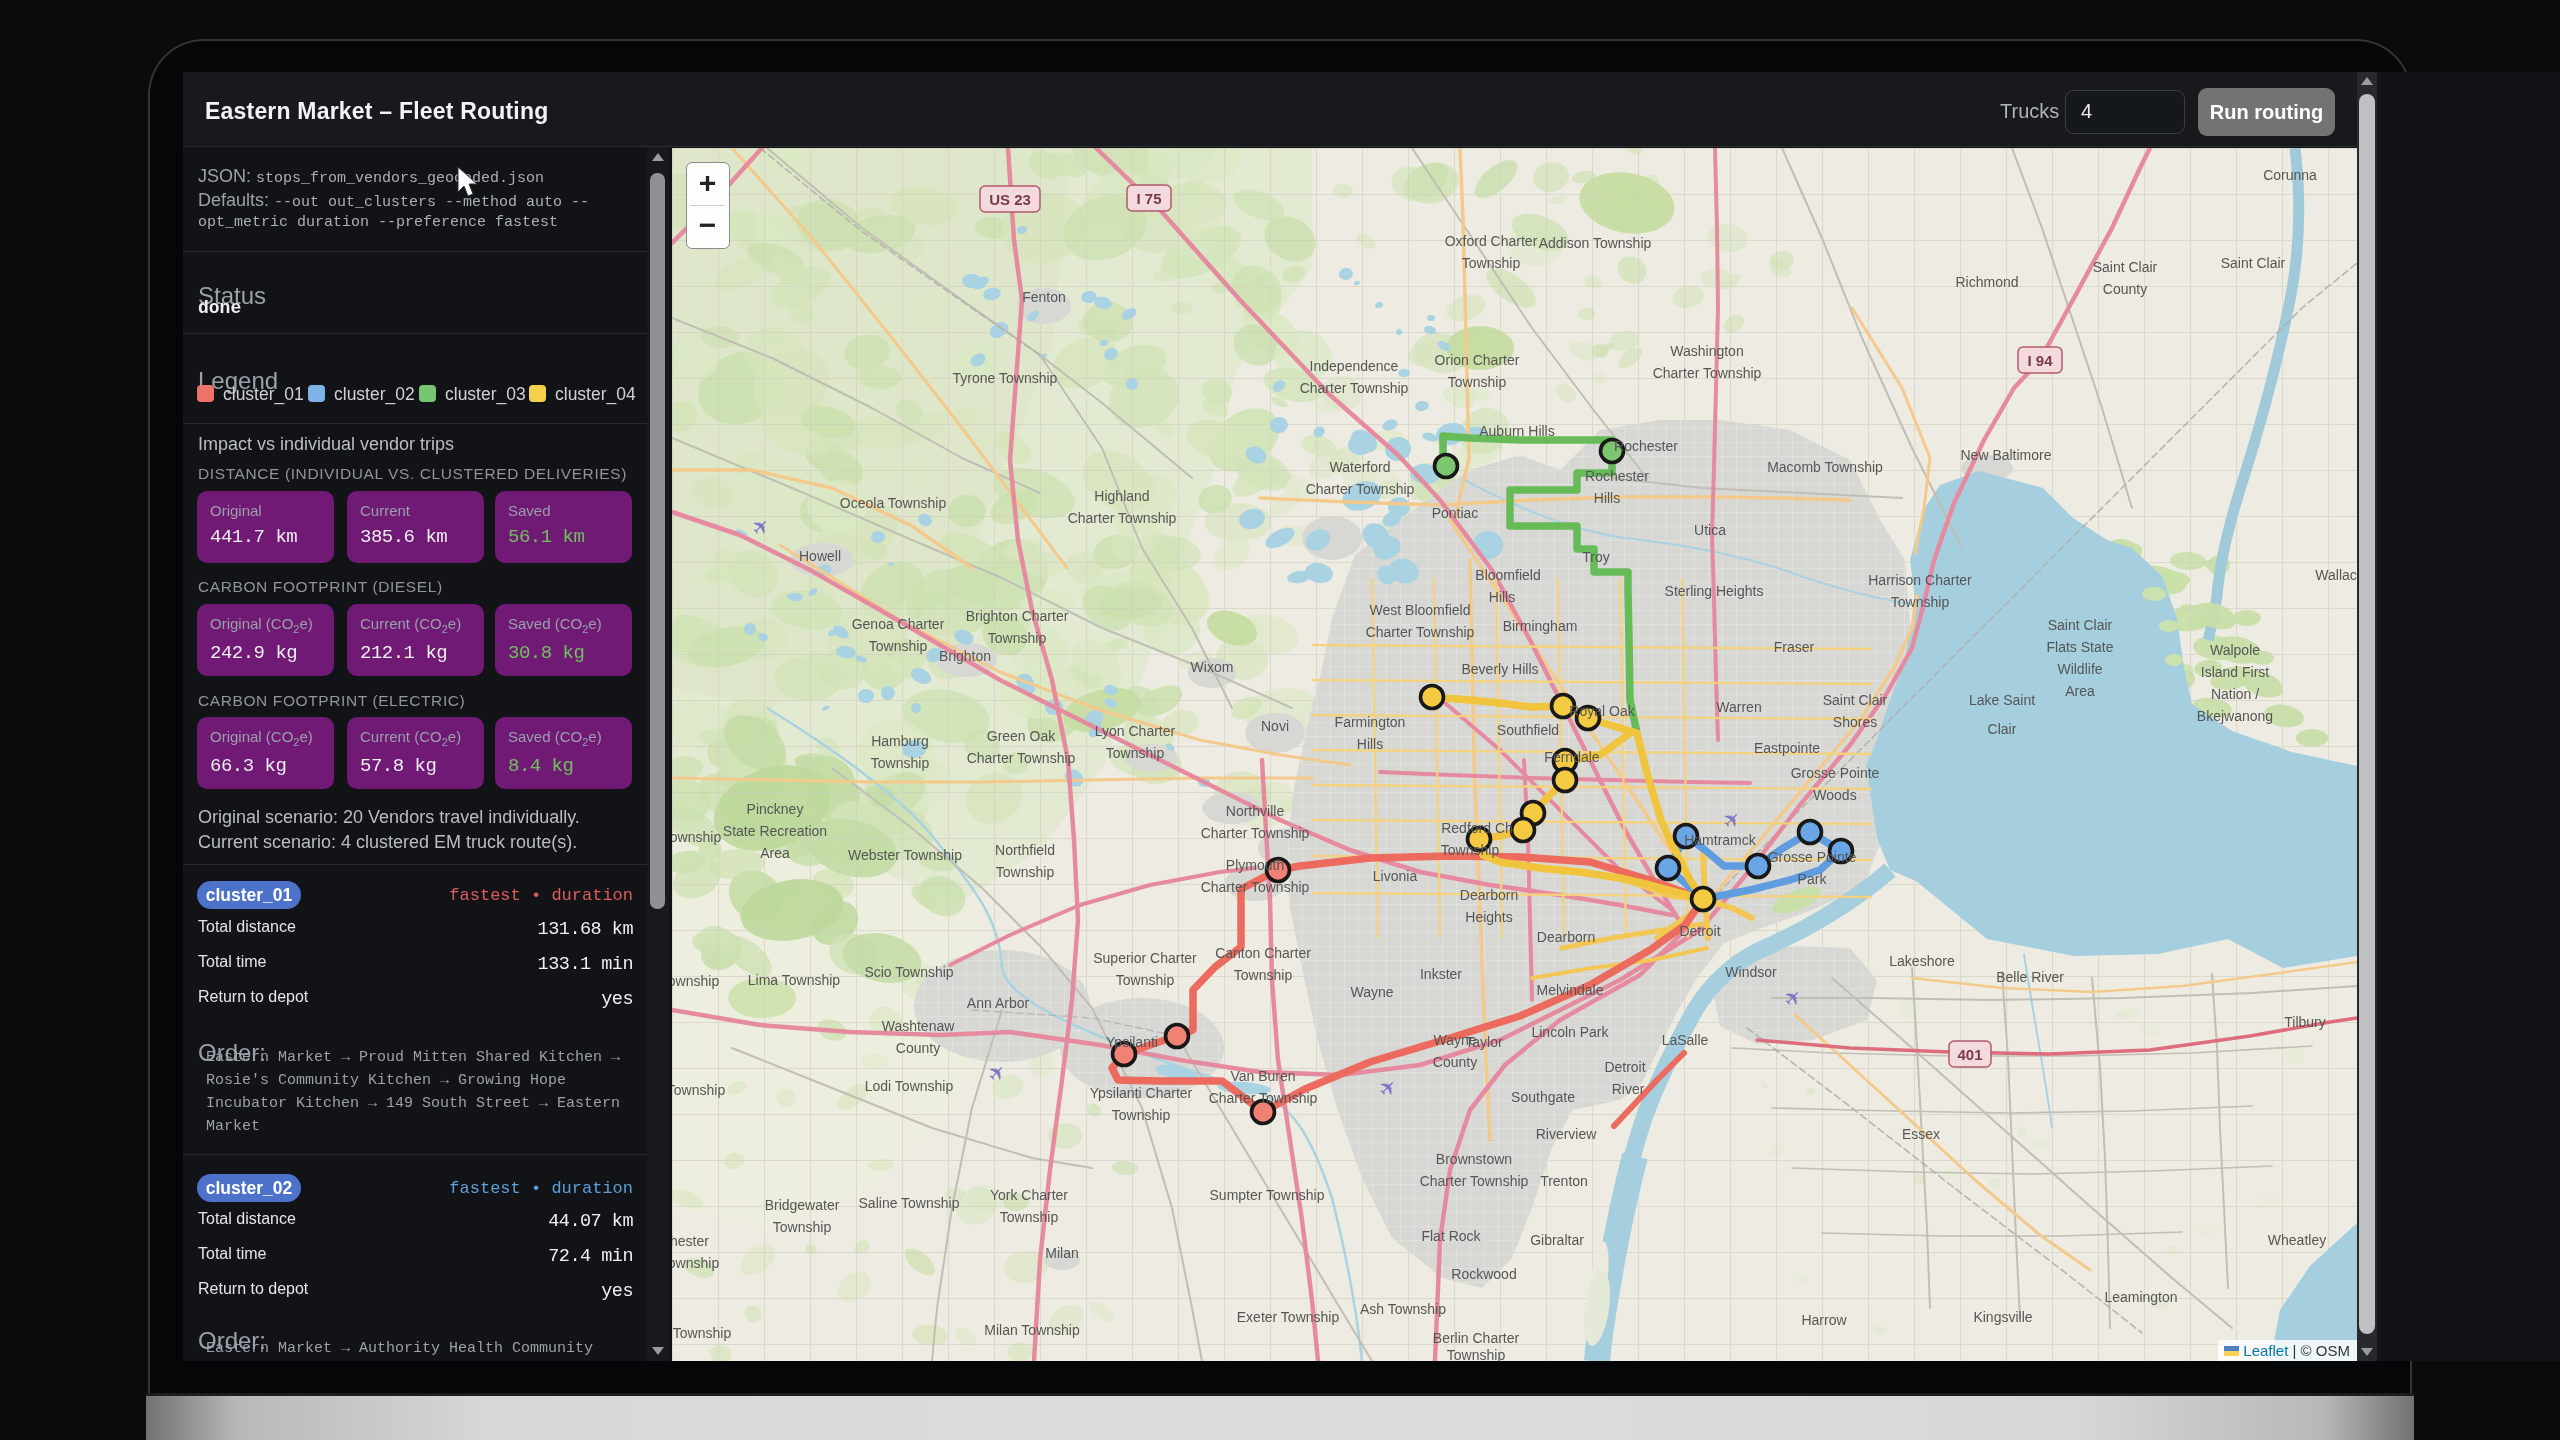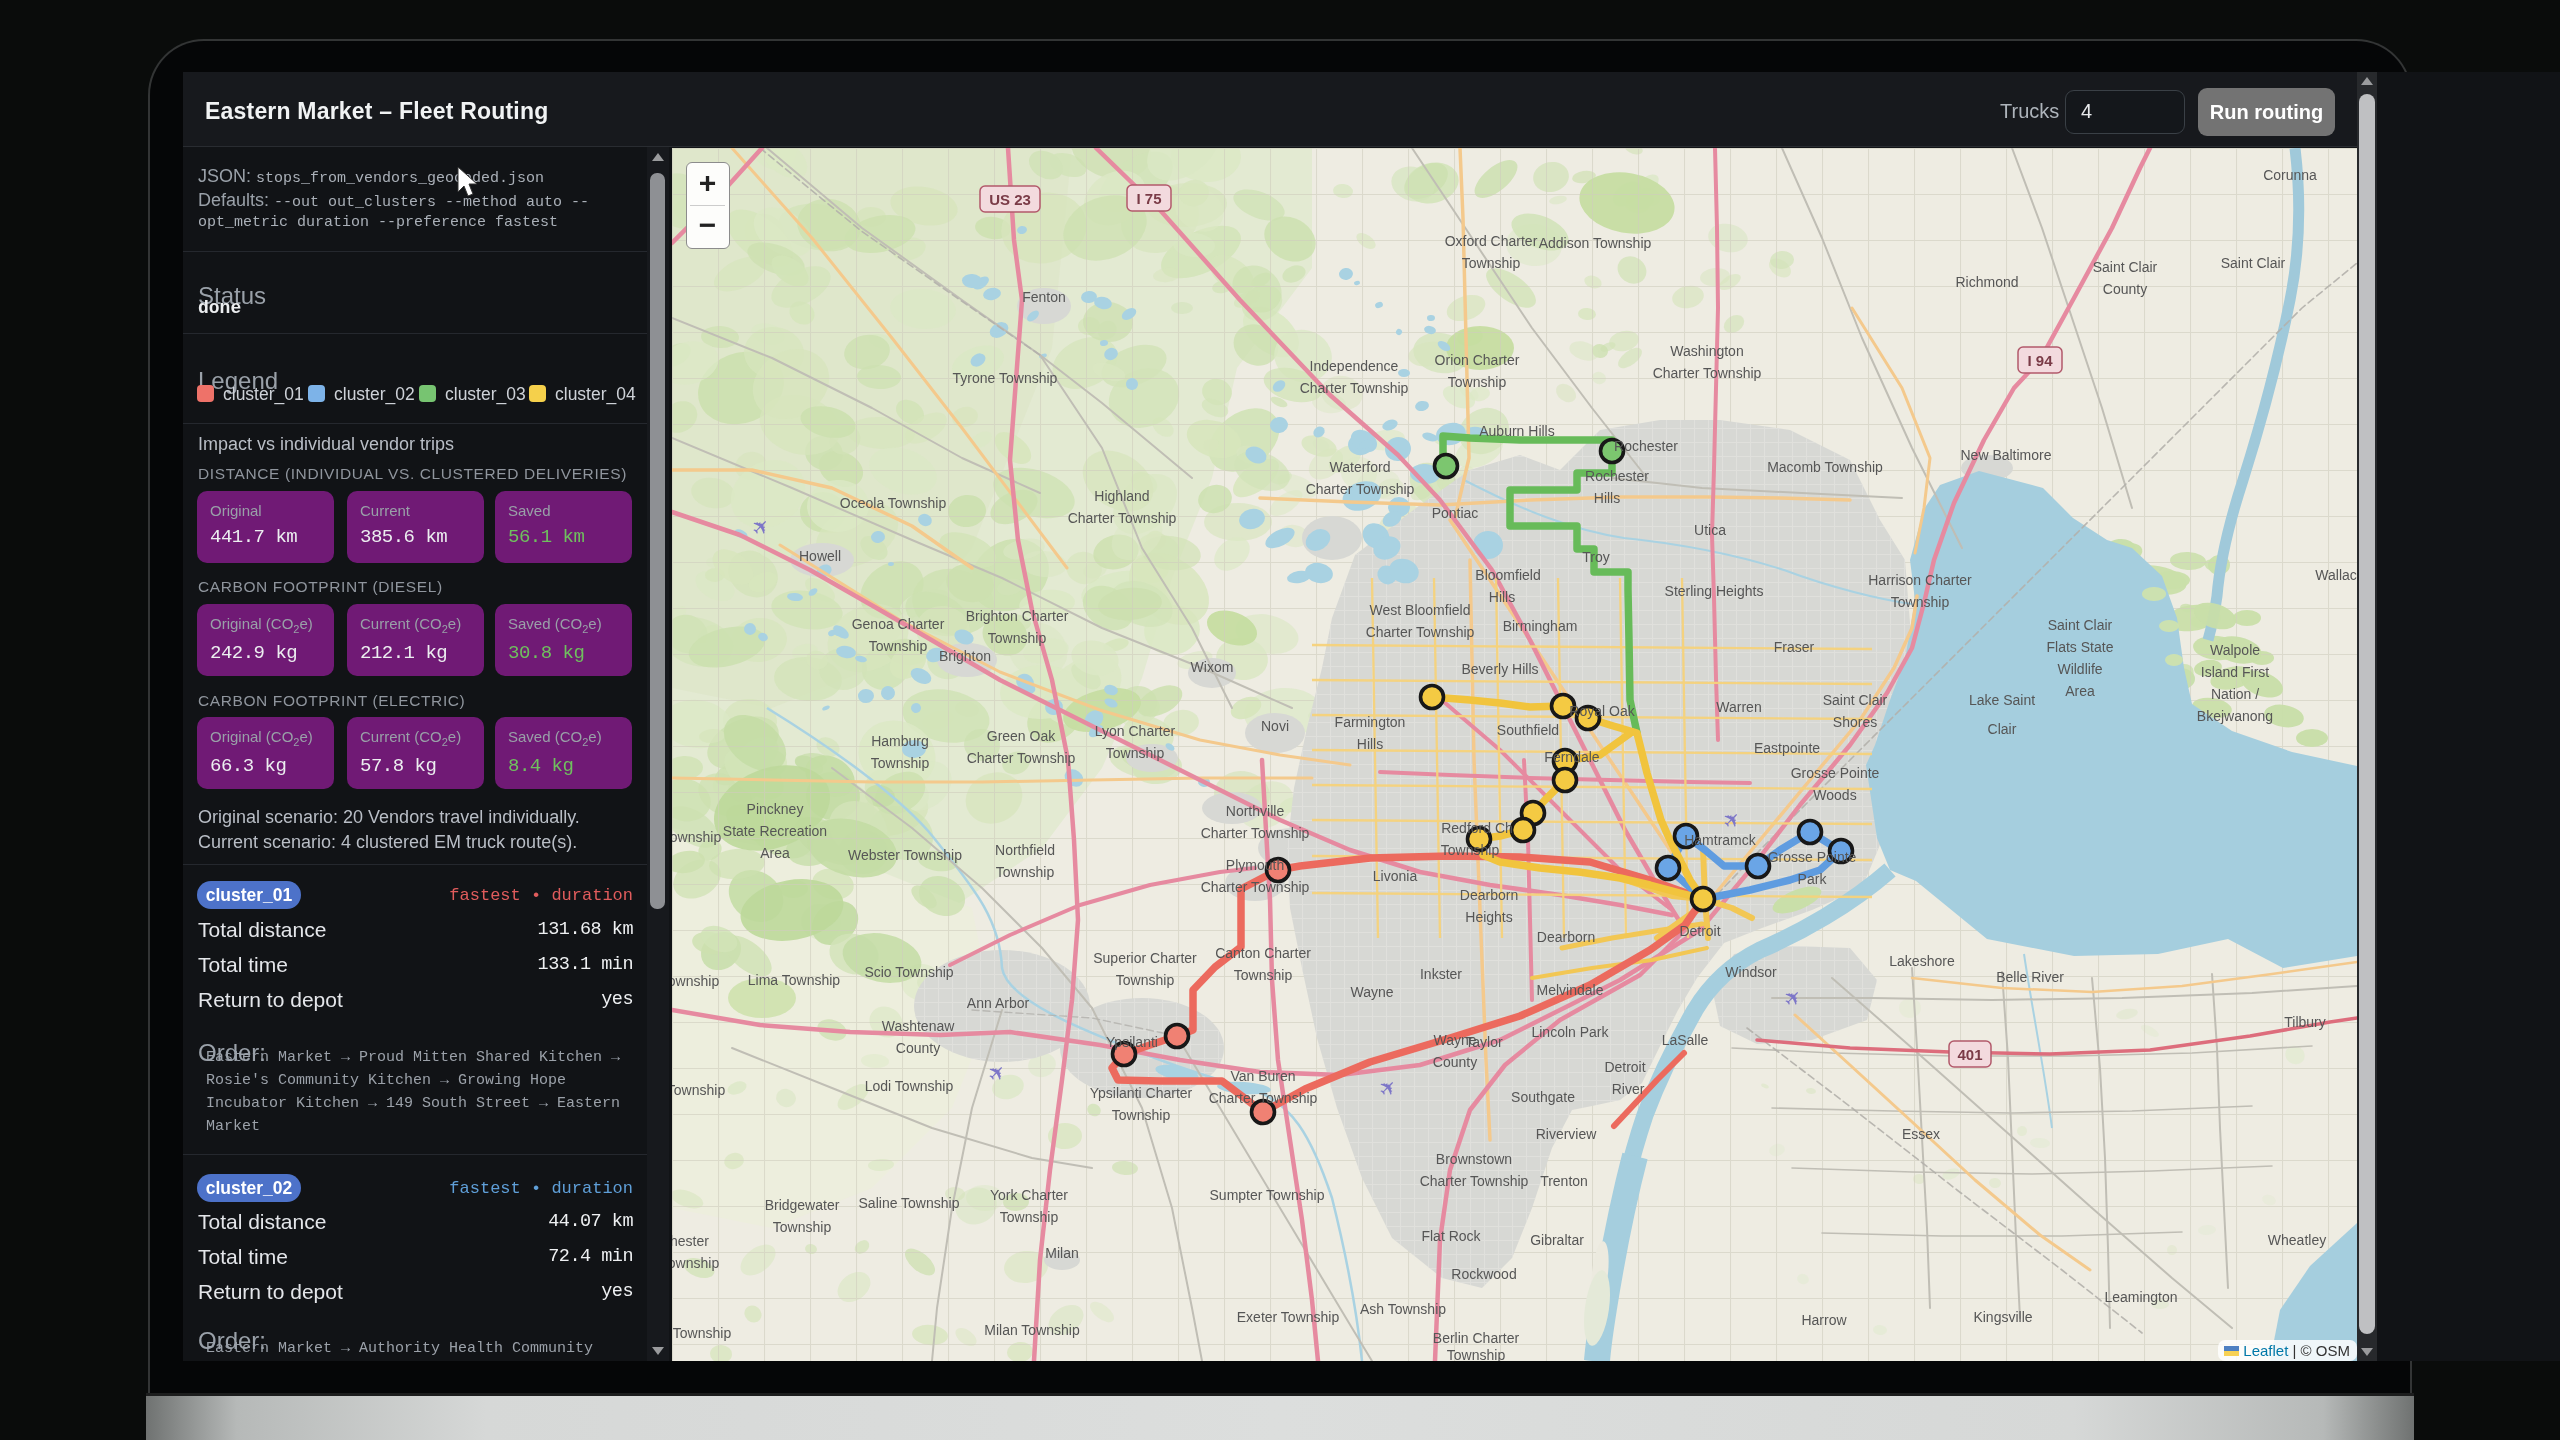--- a/index.html
+++ b/index.html
@@ -14,32 +14,32 @@
 #sb{position:absolute;left:0;top:75px;width:489px;height:1214px;background:#111316;}
 #sb .dv{position:absolute;left:0;width:472px;height:1px;background:#25282e;}
 .lb{position:absolute;left:15px;color:#9aa1a9;font-size:24px;margin-top:16px;}
 .mono{font-family:"Liberation Mono",monospace;}
 .mline{position:absolute;left:15px;font-family:"Liberation Mono",monospace;font-size:15px;color:#aab0b8;white-space:pre;}
 .sech{position:absolute;left:15px;color:#8f959d;font-size:15.5px;letter-spacing:.6px;}
 .card{position:absolute;width:137px;height:72px;background:#701a75;border-radius:10px;box-sizing:border-box;padding:11px 13px;}
 .card .cl{color:#99a0a8;font-size:15px;}
 .card .cv{font-family:"Liberation Mono",monospace;font-size:19px;font-weight:normal;margin-top:7px;letter-spacing:-0.5px;}
 .row{position:absolute;left:15px;width:435px;}
-.row .k{font-size:21px;color:#e4e6ea;}
+.row .k{font-size:16px;color:#e4e6ea;}
 .row .v{position:absolute;right:0;top:1px;font-family:"Liberation Mono",monospace;font-size:18.5px;color:#eef0f2;letter-spacing:-0.5px;}
 .badge{position:absolute;left:14px;width:104px;height:28px;background:#4d72c9;border-radius:15px;color:#fff;font-size:17.5px;font-weight:bold;text-align:center;line-height:28px;}
 .fd{position:absolute;right:39px;font-family:"Liberation Mono",monospace;font-size:17px;}
 .ord{position:absolute;left:23px;font-family:"Liberation Mono",monospace;font-size:15px;color:#9ba1a9;line-height:23px;white-space:pre;}
 #sbsc{position:absolute;left:464px;top:0;width:22px;height:1214px;background:#17191d;}
 #sbsc .th{position:absolute;left:3px;top:26px;width:15px;height:736px;background:#8e9094;border-radius:7px;}
 #map{position:absolute;left:489px;top:76px;width:1685px;height:1213px;background:#eeece2;}
 #zm{position:absolute;left:14px;top:14px;width:44px;height:87px;background:#fdfdfb;border:1.8px solid #8c8c8c;border-radius:6px;box-sizing:border-box;}
 #zm .zp{position:absolute;left:0;width:41px;text-align:center;color:#222;font-size:30px;font-weight:bold;}
 #zm .sep{position:absolute;left:3px;top:42px;width:35px;height:1px;background:#ccc;}
-#attr{position:absolute;right:0;bottom:0;height:21px;background:rgba(255,255,255,0.82);font-size:15px;color:#333;padding:0 7px 0 6px;line-height:21px;border-radius:7px;}
+#attr{position:absolute;right:0;bottom:0;height:21px;background:rgba(255,255,255,0.82);font-size:15px;color:#333;padding:0 7px 0 6px;line-height:21px;}
 #attr .lf{color:#0078a8;}
 #pgsc{position:absolute;left:2174px;top:0;width:20px;height:1289px;background:#27292c;}
 #pgsc .th{position:absolute;left:2px;top:22px;width:16px;height:1240px;background:#bfc0c2;border-radius:8px;}
 #pgsc .ar{position:absolute;left:4px;width:0;height:0;border-left:6px solid transparent;border-right:6px solid transparent;}
 .cur{position:absolute;z-index:50;}
 sub{font-size:11px;}
 </style></head>
 <body>
 <div id="lid"></div>
 <div id="base"></div>

